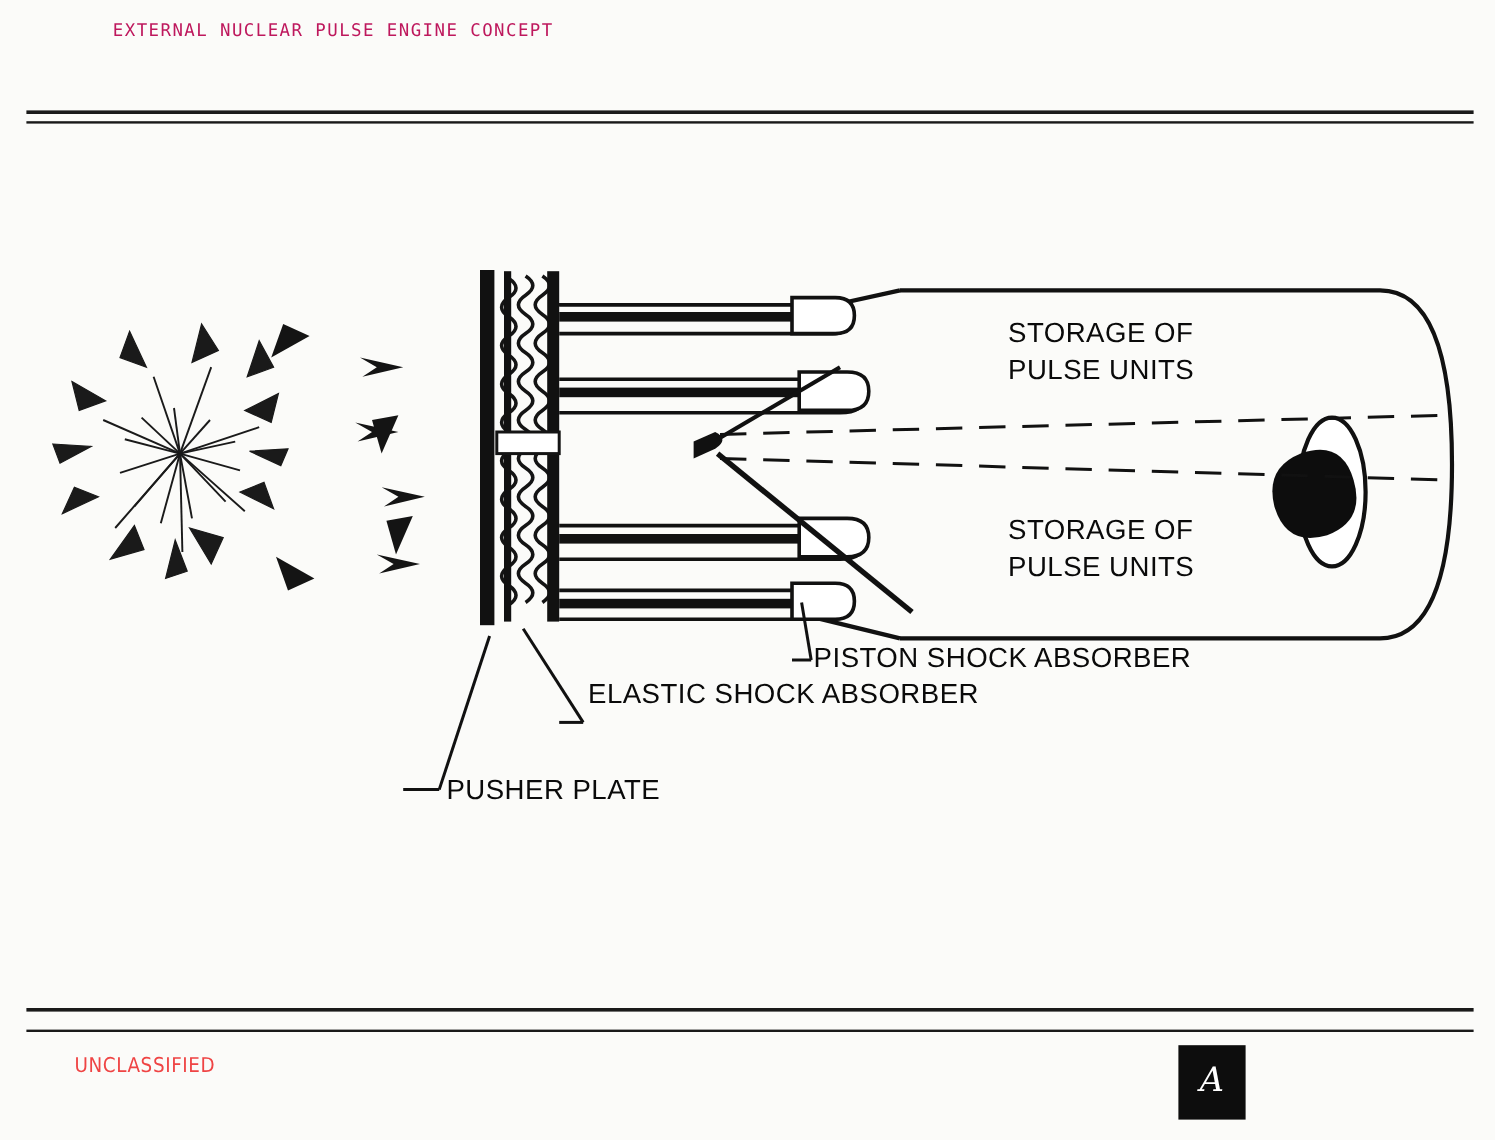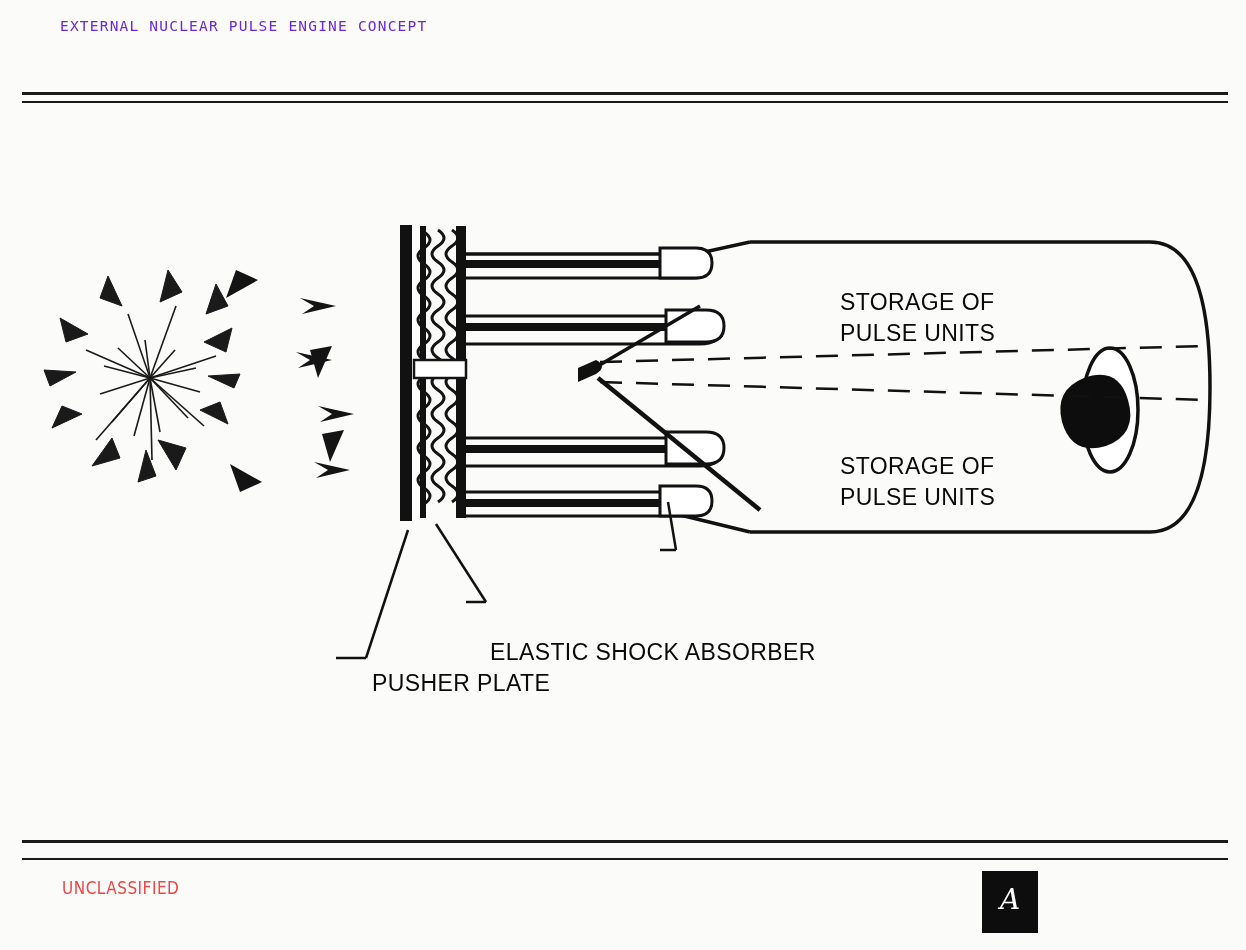--- a/index.html
+++ b/index.html
@@ -17,26 +17,26 @@
   }
   #page {
     position: absolute;
     left: 0; top: 0;
     width: 1246px;
     height: 950px;
     background: #fbfbf9;
   }
   .slide-title {
     position: absolute;
-    left: 60px;
+    left: 94px;
     top: 18px;
     font-family: "DejaVu Sans Mono", monospace;
     font-size: 14.5px;
     letter-spacing: 1.2px;
-    color: #6d28d9;
+    color: #be185d;
     white-space: nowrap;
   }
   .rule {
     position: absolute;
     background: #1a1a1a;
   }
   .rule-top-a { left: 22px; top: 92px; width: 1206px; height: 3px; }
   .rule-top-b { left: 22px; top: 101px; width: 1206px; height: 2px; }
   .rule-bot-a { left: 22px; top: 840px; width: 1206px; height: 3px; }
   .rule-bot-b { left: 22px; top: 858px; width: 1206px; height: 2px; }
@@ -78,27 +78,26 @@
   }
   #figure svg { display: block; }
 
   .diagram-label {
     position: absolute;
     font-family: "Liberation Sans", sans-serif;
     font-size: 23px;
     letter-spacing: 0.4px;
     color: #0a0a0a;
     white-space: nowrap;
-    margin-top: 25px;
   }
   .lbl-storage1 { left: 840px; top: 152px; line-height: 1.35; }
   .lbl-pulse-delivery { left: 840px; top: 237px; line-height: 1.35; }
   .lbl-storage2 { left: 840px; top: 316px; line-height: 1.35; }
   .lbl-piston { left: 678px; top: 425px; }
-  .lbl-elastic { left: 490px; top: 504px; }
+  .lbl-elastic { left: 490px; top: 455px; }
   .lbl-pusher { left: 372px; top: 535px; text-align: center; }
 </style>
 </head>
 <body>
 
 <div id="page">
 
   <div class="slide-title">EXTERNAL NUCLEAR PULSE ENGINE CONCEPT</div>
 
   <div class="rule rule-top-a"></div>
@@ -222,20 +221,21 @@
       <div>STORAGE OF</div>
       <div>PULSE UNITS</div>
     </div>
 
 
     <div class="diagram-label lbl-storage2">
       <div>STORAGE OF</div>
       <div>PULSE UNITS</div>
     </div>
 
+    <div class="diagram-label lbl-piston">PISTON SHOCK ABSORBER</div>
     <div class="diagram-label lbl-elastic">ELASTIC SHOCK ABSORBER</div>
     <div class="diagram-label lbl-pusher">PUSHER PLATE</div>
   </div>
 
   <div class="rule rule-bot-a"></div>
   <div class="rule rule-bot-b"></div>
 
   <div class="classification">UNCLASSIFIED</div>
 
   <div class="logo-box">

